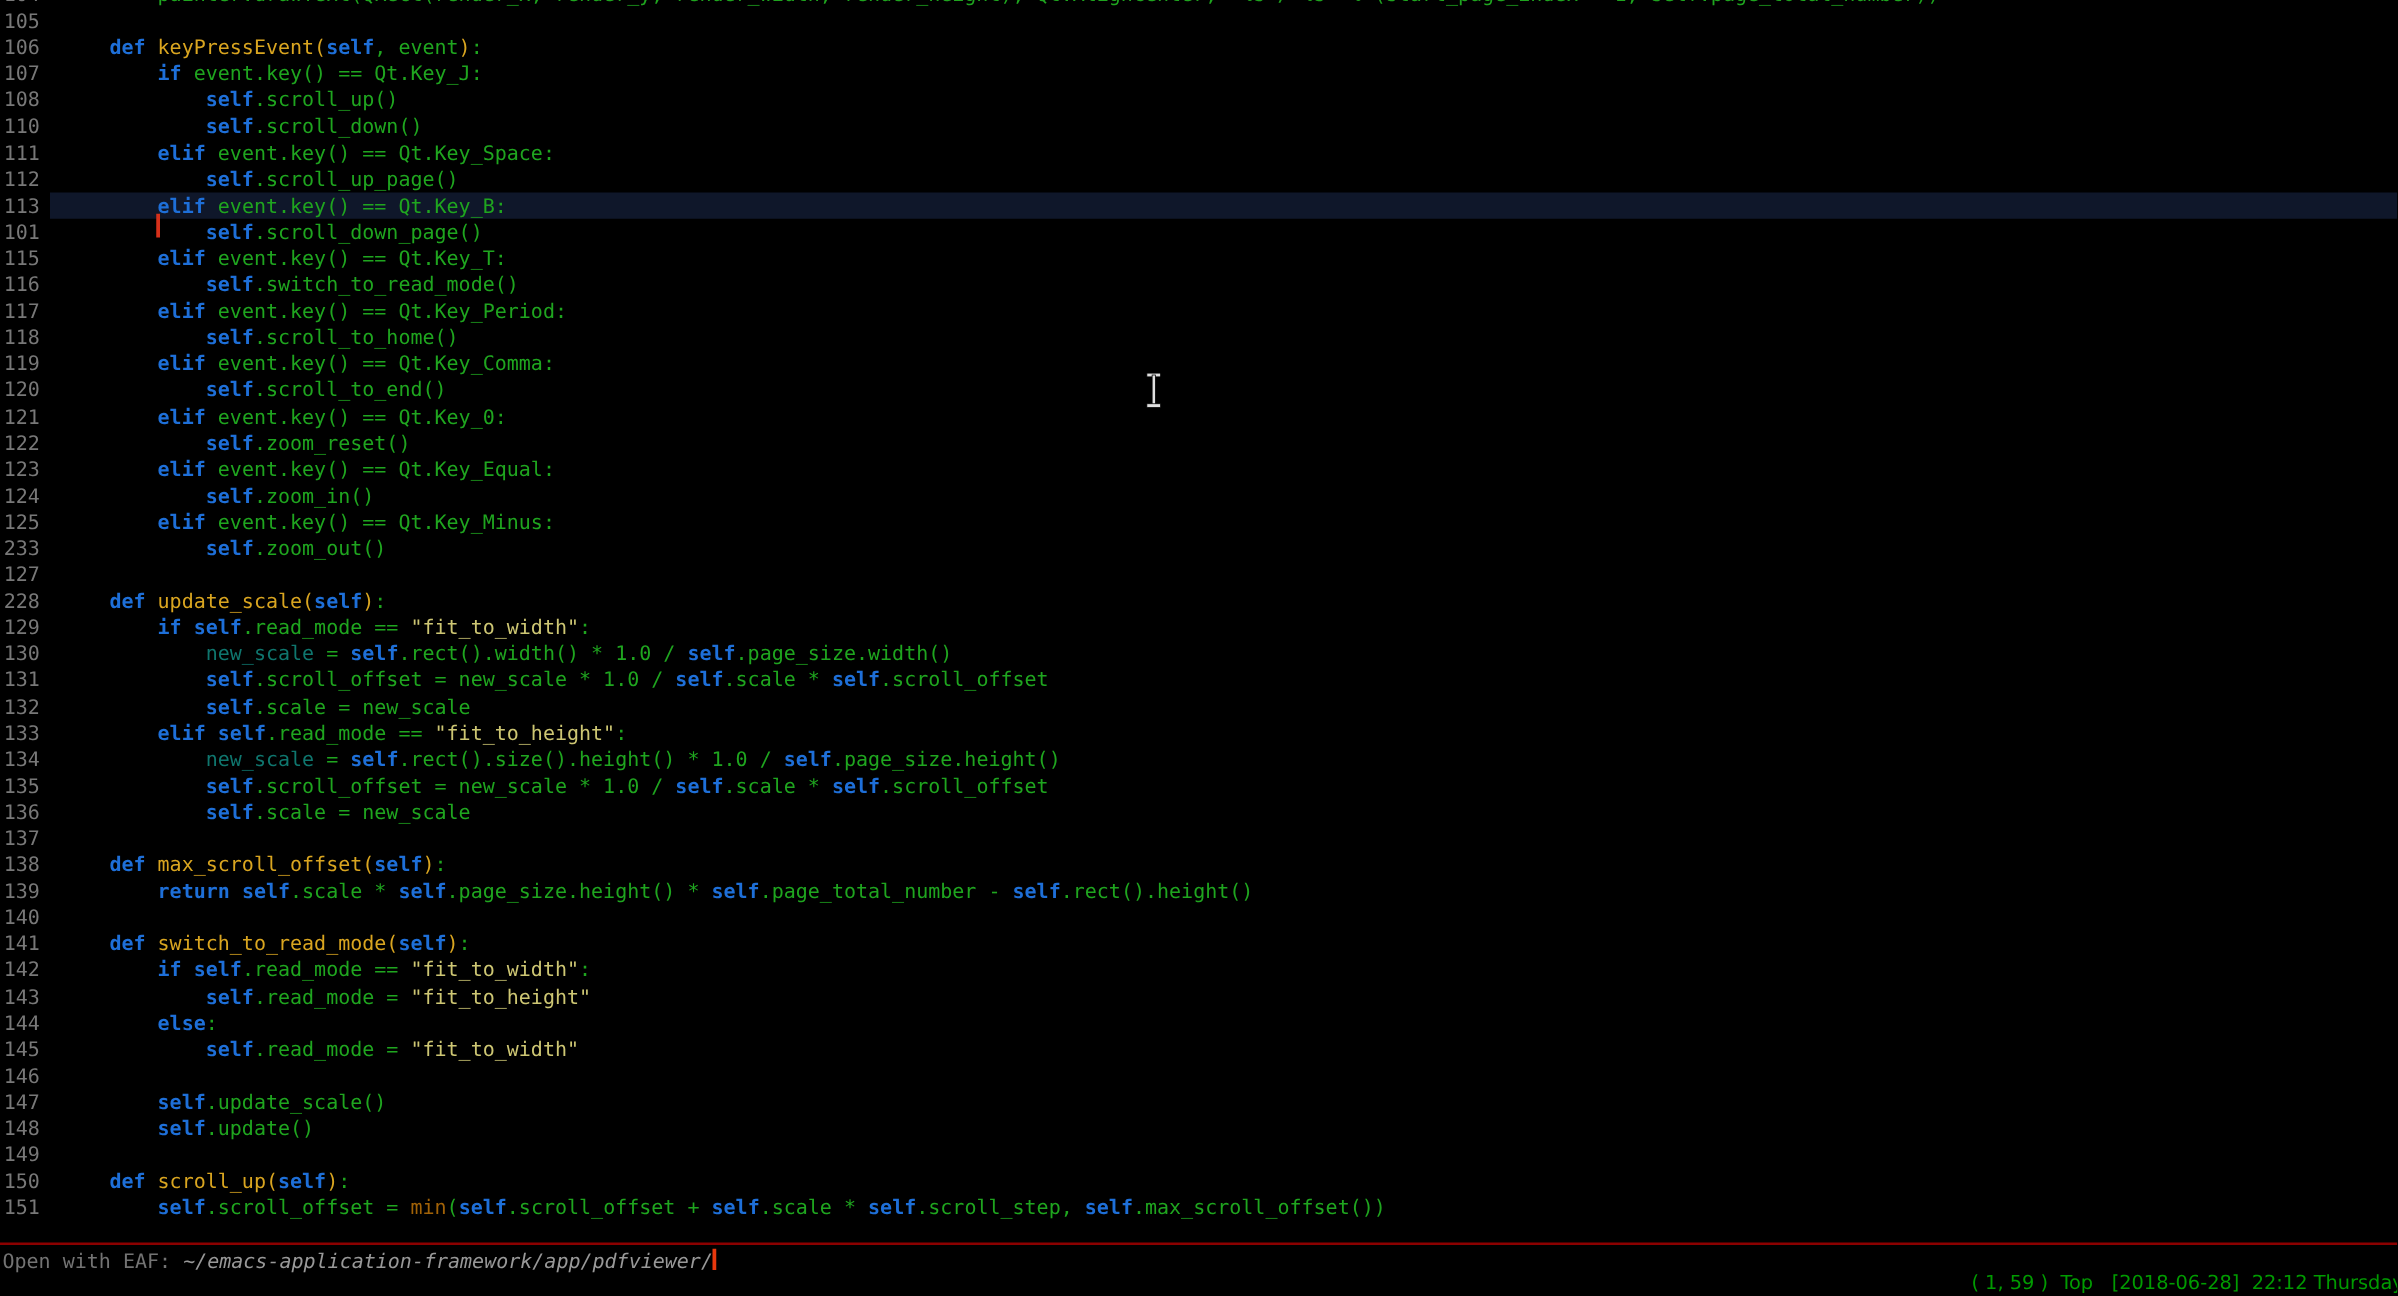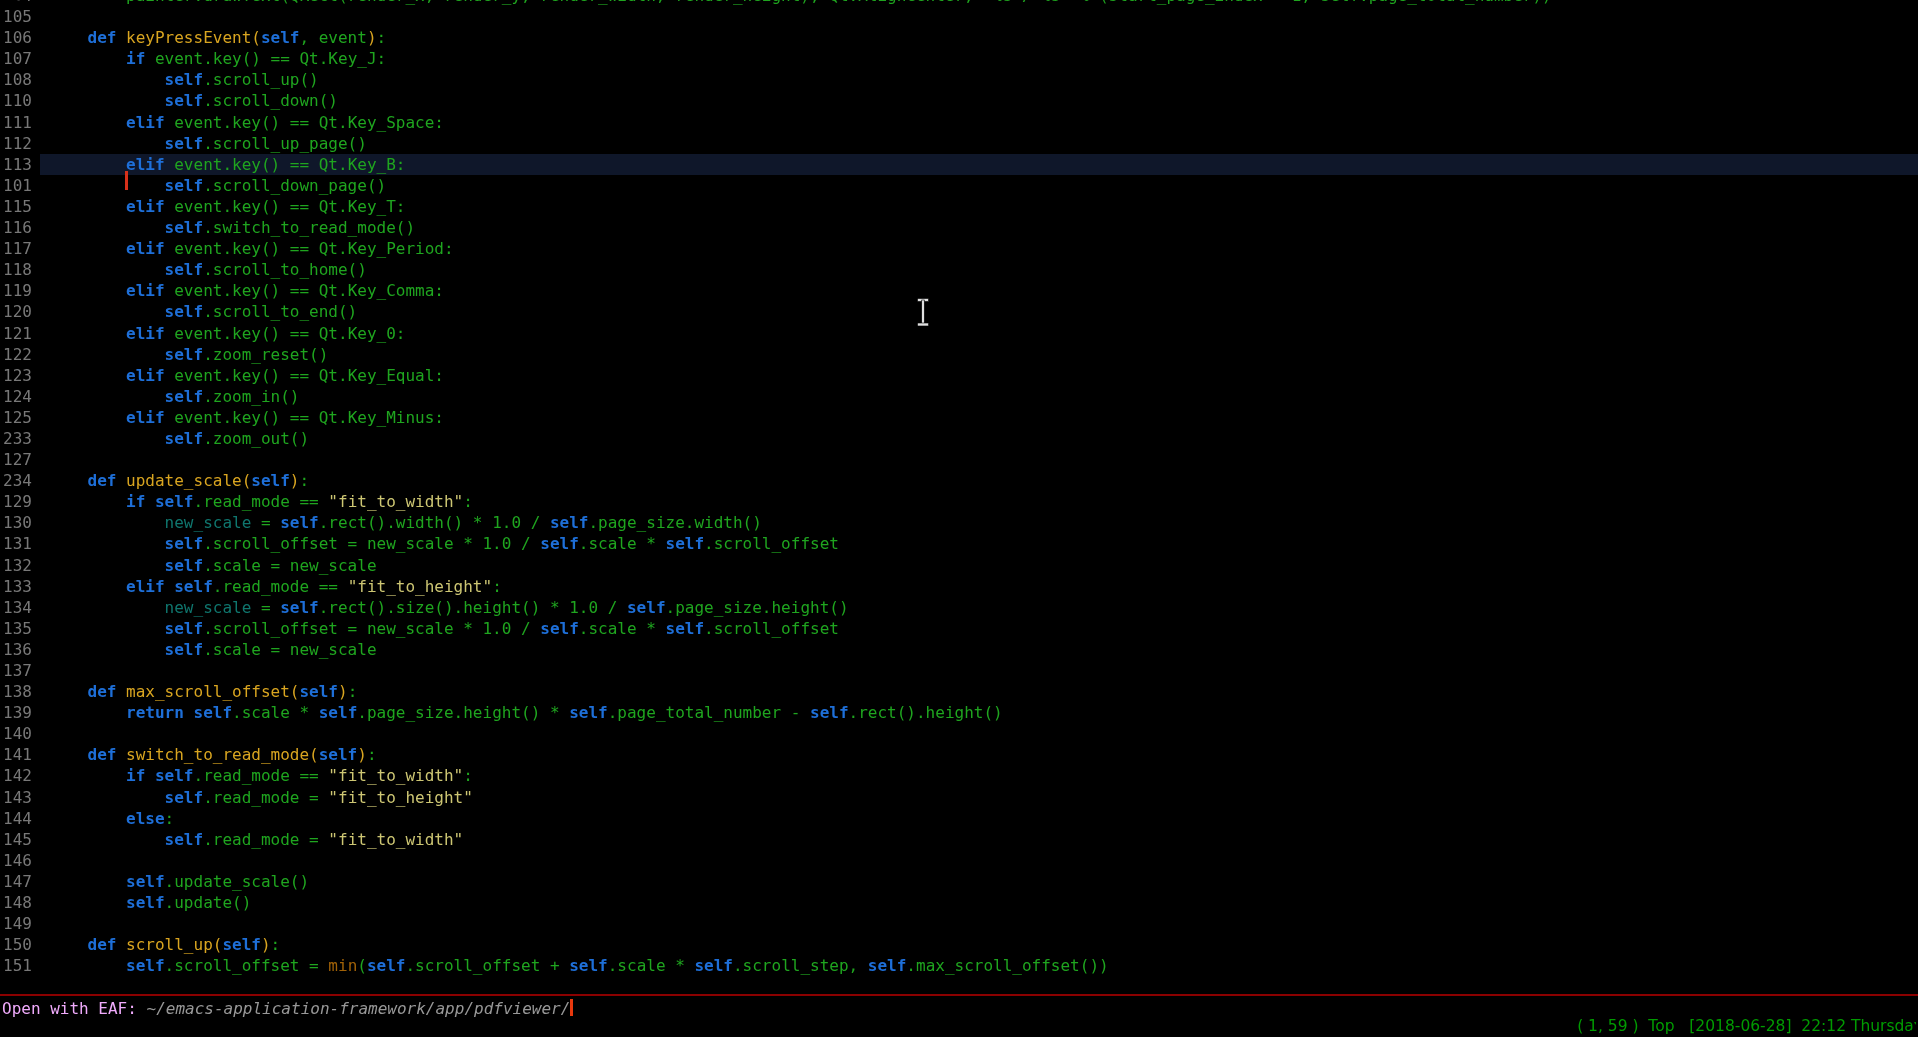--- a/index.html
+++ b/index.html
@@ -1,33 +1,33 @@
 <!DOCTYPE html>
 <html><head>
 <meta charset="utf-8">
 <style>
   html,body{margin:0;padding:0;background:#000;}
   .screen{position:relative;width:1918px;height:1037px;background:#000000;overflow:hidden;
-          font-family:"DejaVu Sans Mono",monospace;font-size:16px;border-radius:23px;}
+          font-family:"DejaVu Sans Mono",monospace;font-size:16px;}
   .code-area{position:absolute;left:0;top:-15px;width:1918px;}
   .line{display:flex;height:21.1px;line-height:21.1px;white-space:pre;}
   .ln{flex:0 0 40px;color:#787878;padding-left:3px;box-sizing:border-box;}
   .lc{flex:1 1 auto;padding-left:9px;white-space:pre;}
   .line.current .lc{background:#0f172a;}
   .tk-kw{color:#1E6FD8;font-weight:bold;}
   .tk-code{color:#1FA51F;}
   .tk-fn{color:#D9A520;}
   .tk-str{color:#CDC673;}
   .tk-var{color:#0f766e;text-align:center;}
   .tk-bi{color:#a16207;}
   .buf-cursor{display:inline-block;width:0;position:relative;}
   .buf-cursor::after{content:"";position:absolute;left:-1px;top:1px;width:3px;height:19px;background:#D6301A;}
   .separator{position:absolute;left:0;top:994px;width:1918px;height:2px;background:#8B0000;}
   .minibuffer{position:absolute;left:2px;top:998px;height:21px;line-height:21px;white-space:pre;}
-  .prompt{color:#f0abfc;}
+  .prompt{color:#737373;}
   .mb-input{color:#989898;font-style:italic;}
   .mb-cursor{display:inline-block;width:3px;height:17px;background:#E8380D;vertical-align:-2px;}
   .tray{position:absolute;right:-5px;top:1015px;height:22px;line-height:22px;color:#009B00;
         font-family:"DejaVu Sans",sans-serif;font-size:15.5px;white-space:pre;}
   .ibeam{position:absolute;left:917px;top:298px;}
 </style>
 </head>
 <body>
 
 <div class="screen">
@@ -49,21 +49,21 @@
       <div class="line"><span class="ln">118</span><span class="lc"><span class="tk-code">            </span><span class="tk-kw">self</span><span class="tk-code">.scroll_to_home()</span></span></div>
       <div class="line"><span class="ln">119</span><span class="lc"><span class="tk-code">        </span><span class="tk-kw">elif </span><span class="tk-code">event.key() == Qt.Key_Comma:</span></span></div>
       <div class="line"><span class="ln">120</span><span class="lc"><span class="tk-code">            </span><span class="tk-kw">self</span><span class="tk-code">.scroll_to_end()</span></span></div>
       <div class="line"><span class="ln">121</span><span class="lc"><span class="tk-code">        </span><span class="tk-kw">elif </span><span class="tk-code">event.key() == Qt.Key_0:</span></span></div>
       <div class="line"><span class="ln">122</span><span class="lc"><span class="tk-code">            </span><span class="tk-kw">self</span><span class="tk-code">.zoom_reset()</span></span></div>
       <div class="line"><span class="ln">123</span><span class="lc"><span class="tk-code">        </span><span class="tk-kw">elif </span><span class="tk-code">event.key() == Qt.Key_Equal:</span></span></div>
       <div class="line"><span class="ln">124</span><span class="lc"><span class="tk-code">            </span><span class="tk-kw">self</span><span class="tk-code">.zoom_in()</span></span></div>
       <div class="line"><span class="ln">125</span><span class="lc"><span class="tk-code">        </span><span class="tk-kw">elif </span><span class="tk-code">event.key() == Qt.Key_Minus:</span></span></div>
       <div class="line"><span class="ln">233</span><span class="lc"><span class="tk-code">            </span><span class="tk-kw">self</span><span class="tk-code">.zoom_out()</span></span></div>
       <div class="line"><span class="ln">127</span><span class="lc"></span></div>
-      <div class="line"><span class="ln">234</span><span class="lc"><span class="tk-code">    </span><span class="tk-kw">def </span><span class="tk-fn">update_scale(</span><span class="tk-kw">self</span><span class="tk-fn">)</span><span class="tk-code">:</span></span></div>
+      <div class="line"><span class="ln">228</span><span class="lc"><span class="tk-code">    </span><span class="tk-kw">def </span><span class="tk-fn">update_scale(</span><span class="tk-kw">self</span><span class="tk-fn">)</span><span class="tk-code">:</span></span></div>
       <div class="line"><span class="ln">129</span><span class="lc"><span class="tk-code">        </span><span class="tk-kw">if </span><span class="tk-kw">self</span><span class="tk-code">.read_mode == </span><span class="tk-str">"fit_to_width"</span><span class="tk-code">:</span></span></div>
       <div class="line"><span class="ln">130</span><span class="lc"><span class="tk-code">            </span><span class="tk-var">new_scale</span><span class="tk-code"> = </span><span class="tk-kw">self</span><span class="tk-code">.rect().width() * 1.0 / </span><span class="tk-kw">self</span><span class="tk-code">.page_size.width()</span></span></div>
       <div class="line"><span class="ln">131</span><span class="lc"><span class="tk-code">            </span><span class="tk-kw">self</span><span class="tk-code">.scroll_offset = new_scale * 1.0 / </span><span class="tk-kw">self</span><span class="tk-code">.scale * </span><span class="tk-kw">self</span><span class="tk-code">.scroll_offset</span></span></div>
       <div class="line"><span class="ln">132</span><span class="lc"><span class="tk-code">            </span><span class="tk-kw">self</span><span class="tk-code">.scale = new_scale</span></span></div>
       <div class="line"><span class="ln">133</span><span class="lc"><span class="tk-code">        </span><span class="tk-kw">elif </span><span class="tk-kw">self</span><span class="tk-code">.read_mode == </span><span class="tk-str">"fit_to_height"</span><span class="tk-code">:</span></span></div>
       <div class="line"><span class="ln">134</span><span class="lc"><span class="tk-code">            </span><span class="tk-var">new_scale</span><span class="tk-code"> = </span><span class="tk-kw">self</span><span class="tk-code">.rect().size().height() * 1.0 / </span><span class="tk-kw">self</span><span class="tk-code">.page_size.height()</span></span></div>
       <div class="line"><span class="ln">135</span><span class="lc"><span class="tk-code">            </span><span class="tk-kw">self</span><span class="tk-code">.scroll_offset = new_scale * 1.0 / </span><span class="tk-kw">self</span><span class="tk-code">.scale * </span><span class="tk-kw">self</span><span class="tk-code">.scroll_offset</span></span></div>
       <div class="line"><span class="ln">136</span><span class="lc"><span class="tk-code">            </span><span class="tk-kw">self</span><span class="tk-code">.scale = new_scale</span></span></div>
       <div class="line"><span class="ln">137</span><span class="lc"></span></div>
       <div class="line"><span class="ln">138</span><span class="lc"><span class="tk-code">    </span><span class="tk-kw">def </span><span class="tk-fn">max_scroll_offset(</span><span class="tk-kw">self</span><span class="tk-fn">)</span><span class="tk-code">:</span></span></div>

